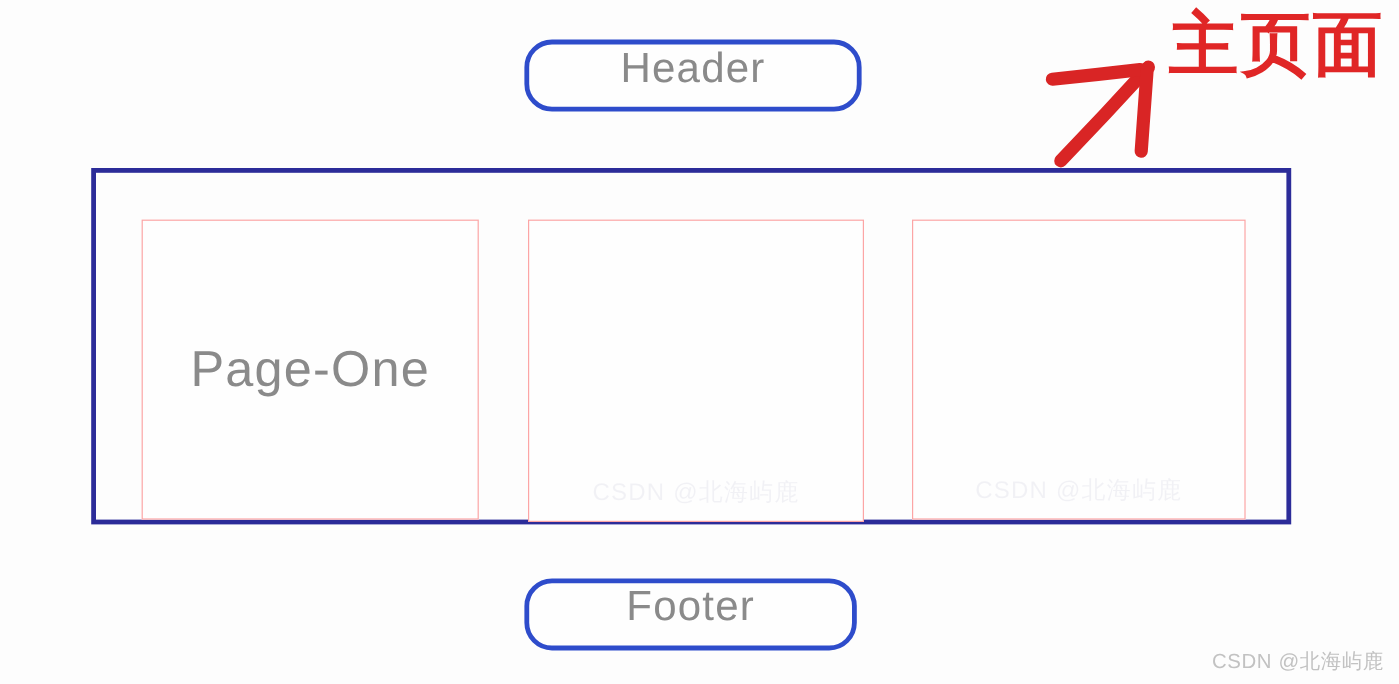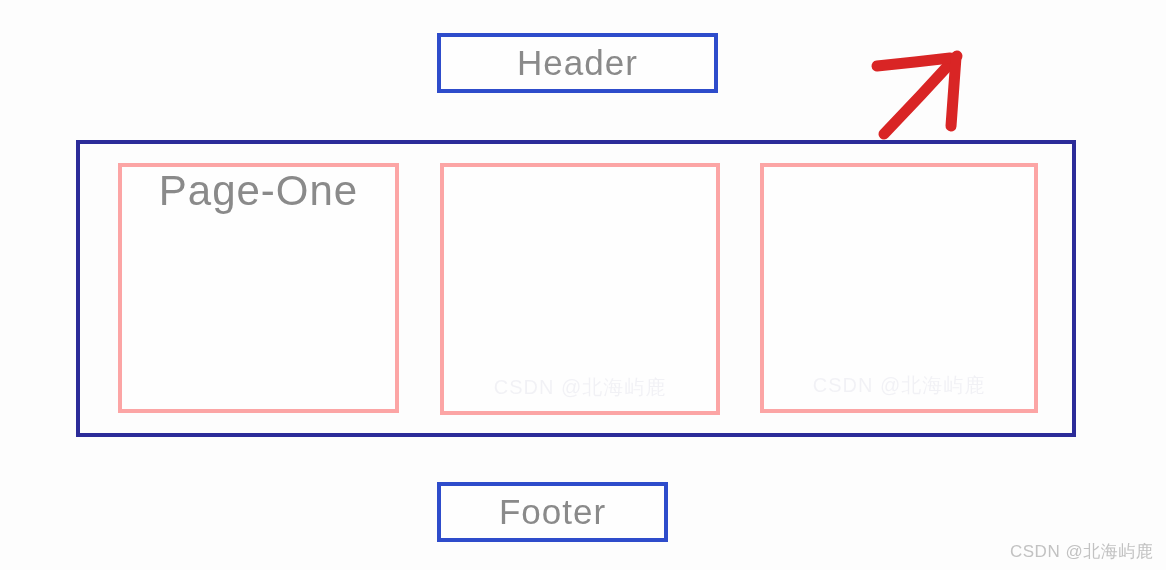--- a/index.html
+++ b/index.html
@@ -12,51 +12,53 @@
     width: 1166px;
     height: 570px;
     background: #fdfdfd;
     font-family: "Liberation Sans", sans-serif;
     overflow: hidden;
   }
   .labelbox {
     position: absolute;
     box-sizing: border-box;
     display: flex;
-    align-items: center;
+    align-items: flex-start;
     justify-content: center;
     background: #fefefe;
+    border-radius: 23px;
   }
   .header-box, .footer-box {
     border: 4px solid #2e4ccb;
     color: #8a8a8a;
     font-size: 35px;
     letter-spacing: 1px;
   }
   .header-box { left: 437px; top: 33px;  width: 281px; height: 60px; }
-  .footer-box { left: 437px; top: 482px; width: 231px; height: 60px; }
+  .footer-box { left: 437px; top: 482px; width: 277px; height: 60px; }
   .container-box {
     position: absolute;
     box-sizing: border-box;
     left: 76px; top: 140px;
     width: 1000px; height: 297px;
     border: 4px solid #2c2c99;
     background: transparent;
   }
   .page-box {
     position: absolute;
     box-sizing: border-box;
-    border: 4px solid #fca5a5;
+    border: 1px solid #fca5a5;
     background: #fefefe;
     display: flex;
-    align-items: flex-start;
+    align-items: center;
     justify-content: center;
     color: #8a8a8a;
     font-size: 42px;
     letter-spacing: 1px;
+    margin-top: 20px;
   }
   .page-one   { left: 118px; top: 163px; width: 281px; height: 250px; }
   .page-two   { left: 440px; top: 163px; width: 280px; height: 252px; }
   .page-three { left: 760px; top: 163px; width: 278px; height: 250px; }
   .faint-watermark {
     position: absolute;
     bottom: 10px;
     left: 0;
     width: 100%;
     text-align: center;
@@ -121,16 +123,17 @@
   </div>
 
   <svg class="arrow-svg" viewBox="0 0 1166 570" xmlns="http://www.w3.org/2000/svg" aria-hidden="true">
     <g stroke="#d92525" stroke-width="11" stroke-linecap="round" stroke-linejoin="round" fill="none">
       <polyline points="884,134 921,95 957,56"></polyline>
       <polyline points="877,66 915,62 950,58"></polyline>
       <line x1="956" y1="57" x2="951" y2="126"></line>
     </g>
   </svg>
 
+  <div class="annotation">主页面</div>
 
   <div class="watermark">CSDN @北海屿鹿</div>
 
 </div>
 
 </body></html>

